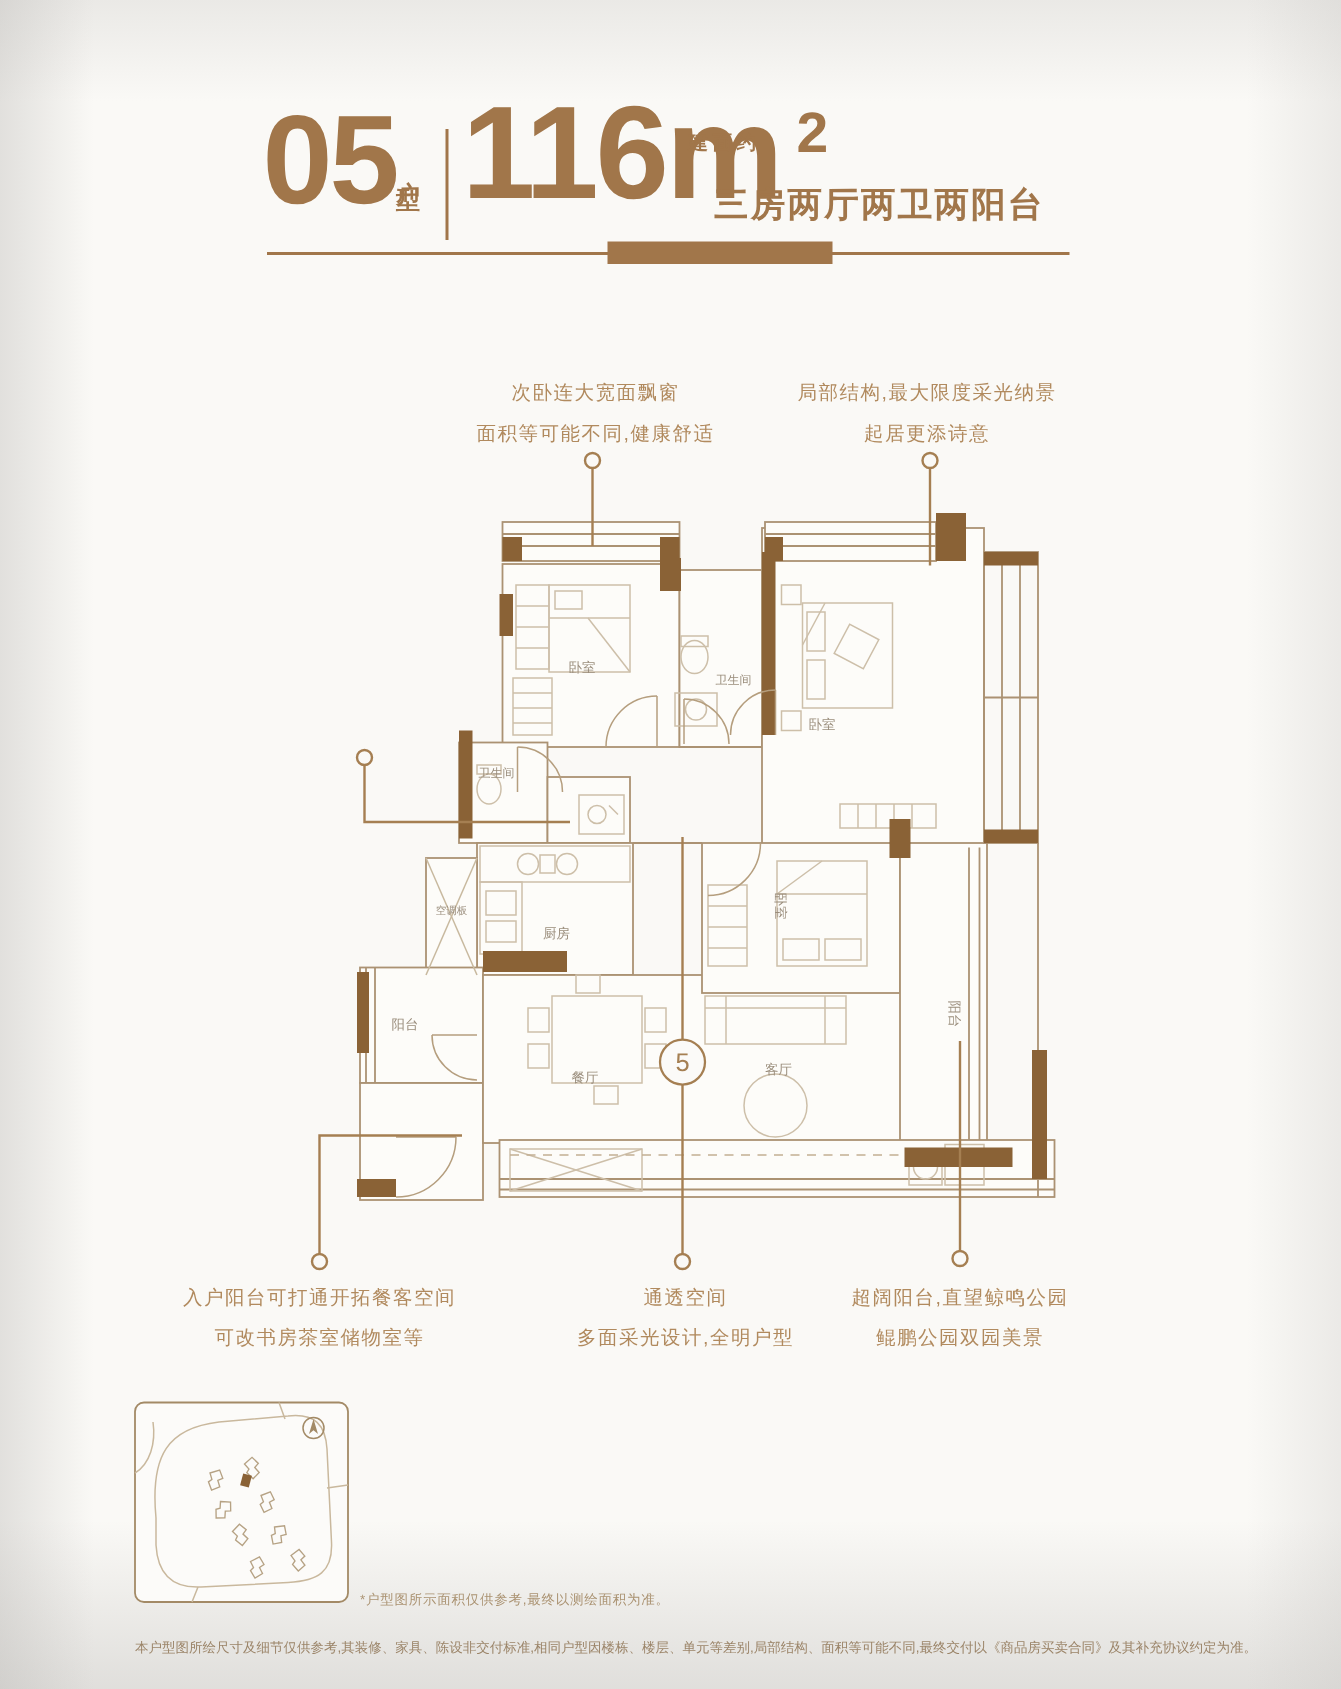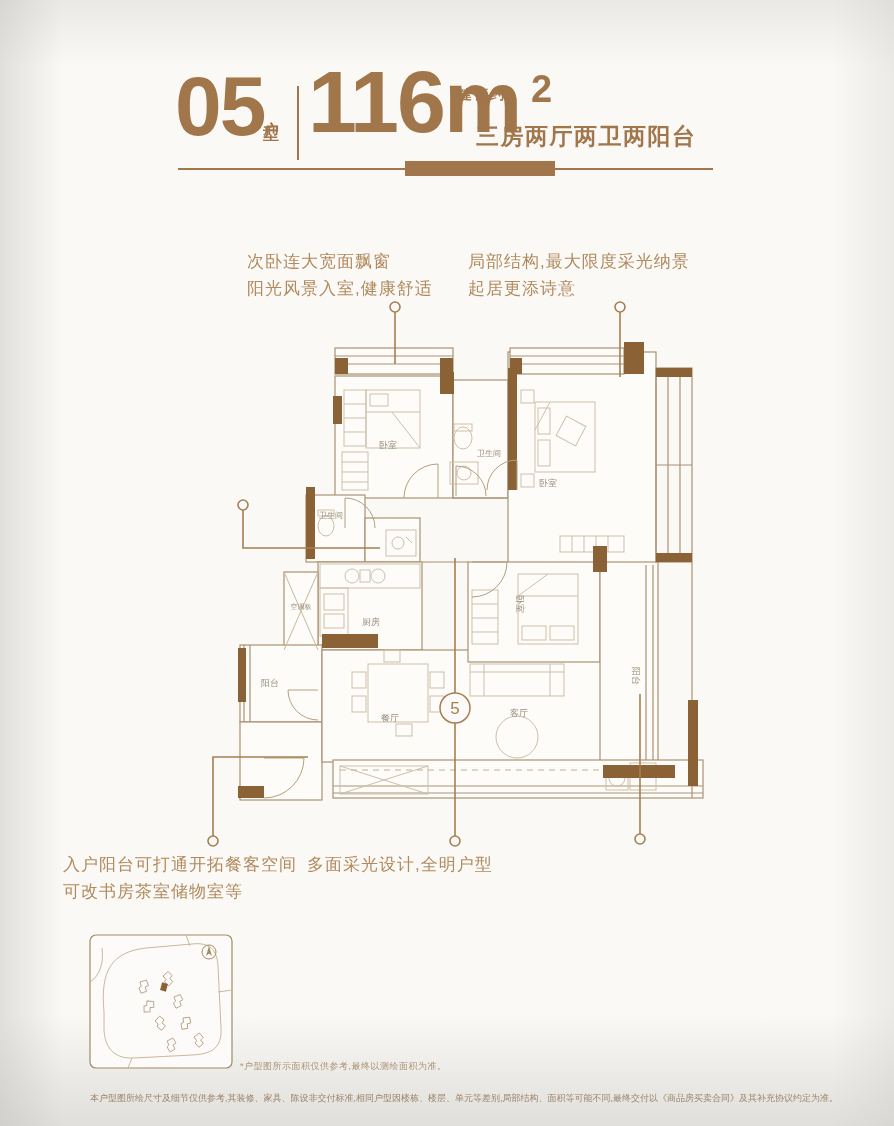--- a/index.html
+++ b/index.html
@@ -16,21 +16,21 @@
   .unit-no{left:175px;top:64px;font-size:84px;font-weight:700;color:#a1764a;letter-spacing:-2px;line-height:1;}
   .unit-type{left:263px;top:108px;font-size:16px;font-weight:700;color:#a1764a;writing-mode:vertical-lr;text-orientation:upright;letter-spacing:4px;line-height:1;}
   .hdr-divider{left:297px;top:86px;width:2px;height:74px;background:#a1764a;}
   .area-val{left:308px;top:58px;font-size:88px;font-weight:700;color:#a1764a;letter-spacing:-2px;line-height:1;}
   .area-sup{left:531px;top:70px;font-size:38px;font-weight:700;color:#a1764a;line-height:1;}
   .area-prefix{left:459px;top:86px;font-size:13px;font-weight:700;color:#a1764a;letter-spacing:3px;}
   .layout-desc{left:476px;top:121px;font-size:23px;font-weight:700;color:#a1764a;letter-spacing:1.5px;}
   .hdr-line{left:178px;top:168px;width:535px;height:2px;background:#a1764a;}
   .hdr-line-bar{left:405px;top:161px;width:150px;height:15px;background:#a1764a;}
   
-  .callout{position:absolute;width:300px;color:#b18a5e;font-size:17px;line-height:27px;letter-spacing:1px;}
+  .callout{position:absolute;width:300px;text-align:center;color:#b18a5e;font-size:13px;line-height:27px;letter-spacing:1px;}
   .co-tl{left:247px;top:248px;}
   .co-tr{left:468px;top:248px;}
   .co-ml{left:93px;top:440px;width:300px;}
   .co-bl{left:63px;top:851px;}
   .co-bc{left:307px;top:851px;}
   .co-br{left:490px;top:851px;}
   
   .map-note{left:240px;top:1060px;font-size:9px;color:#ab9372;letter-spacing:.5px;}
   .disclaimer{left:90px;top:1092px;width:740px;font-size:9px;color:#9b8468;white-space:nowrap;letter-spacing:0;}
   svg text{font-family:"Liberation Sans","DejaVu Sans",sans-serif;}
@@ -45,32 +45,37 @@
   <div class="abs hdr-divider"></div>
   <div class="abs area-val">116m</div>
   <div class="abs area-sup">2</div>
   <div class="abs area-prefix">建面约</div>
   <div class="abs layout-desc">三房两厅两卫两阳台</div>
   <div class="abs hdr-line"></div>
   <div class="abs hdr-line-bar"></div>
 
   <div class="callout co-tl">
     <div>次卧连大宽面飘窗</div>
-    <div>阳光风景入室,健康舒适</div>
+    <div>面积等可能不同,健康舒适</div>
   </div>
   <div class="callout co-tr">
     <div>局部结构,最大限度采光纳景</div>
     <div>起居更添诗意</div>
   </div>
   <div class="callout co-bl">
     <div>入户阳台可打通开拓餐客空间</div>
     <div>可改书房茶室储物室等</div>
   </div>
   <div class="callout co-bc">
+    <div>通透空间</div>
     <div>多面采光设计,全明户型</div>
+  </div>
+  <div class="callout co-br">
+    <div>超阔阳台,直望鲸鸣公园</div>
+    <div>鲲鹏公园双园美景</div>
   </div>
 
   <svg class="abs" style="left:0;top:0" width="894" height="1126" viewBox="0 0 894 1126">
 
     <g stroke="#ab9273" stroke-width="1.2" fill="#fdfcf9">
       <rect x="335" y="376" width="118" height="122"></rect>
       <rect x="453" y="380" width="55" height="118"></rect>
       <rect x="508" y="352" width="148" height="212"></rect>
       <rect x="306" y="495" width="59" height="67"></rect>
       <rect x="365" y="518" width="55" height="44"></rect>

